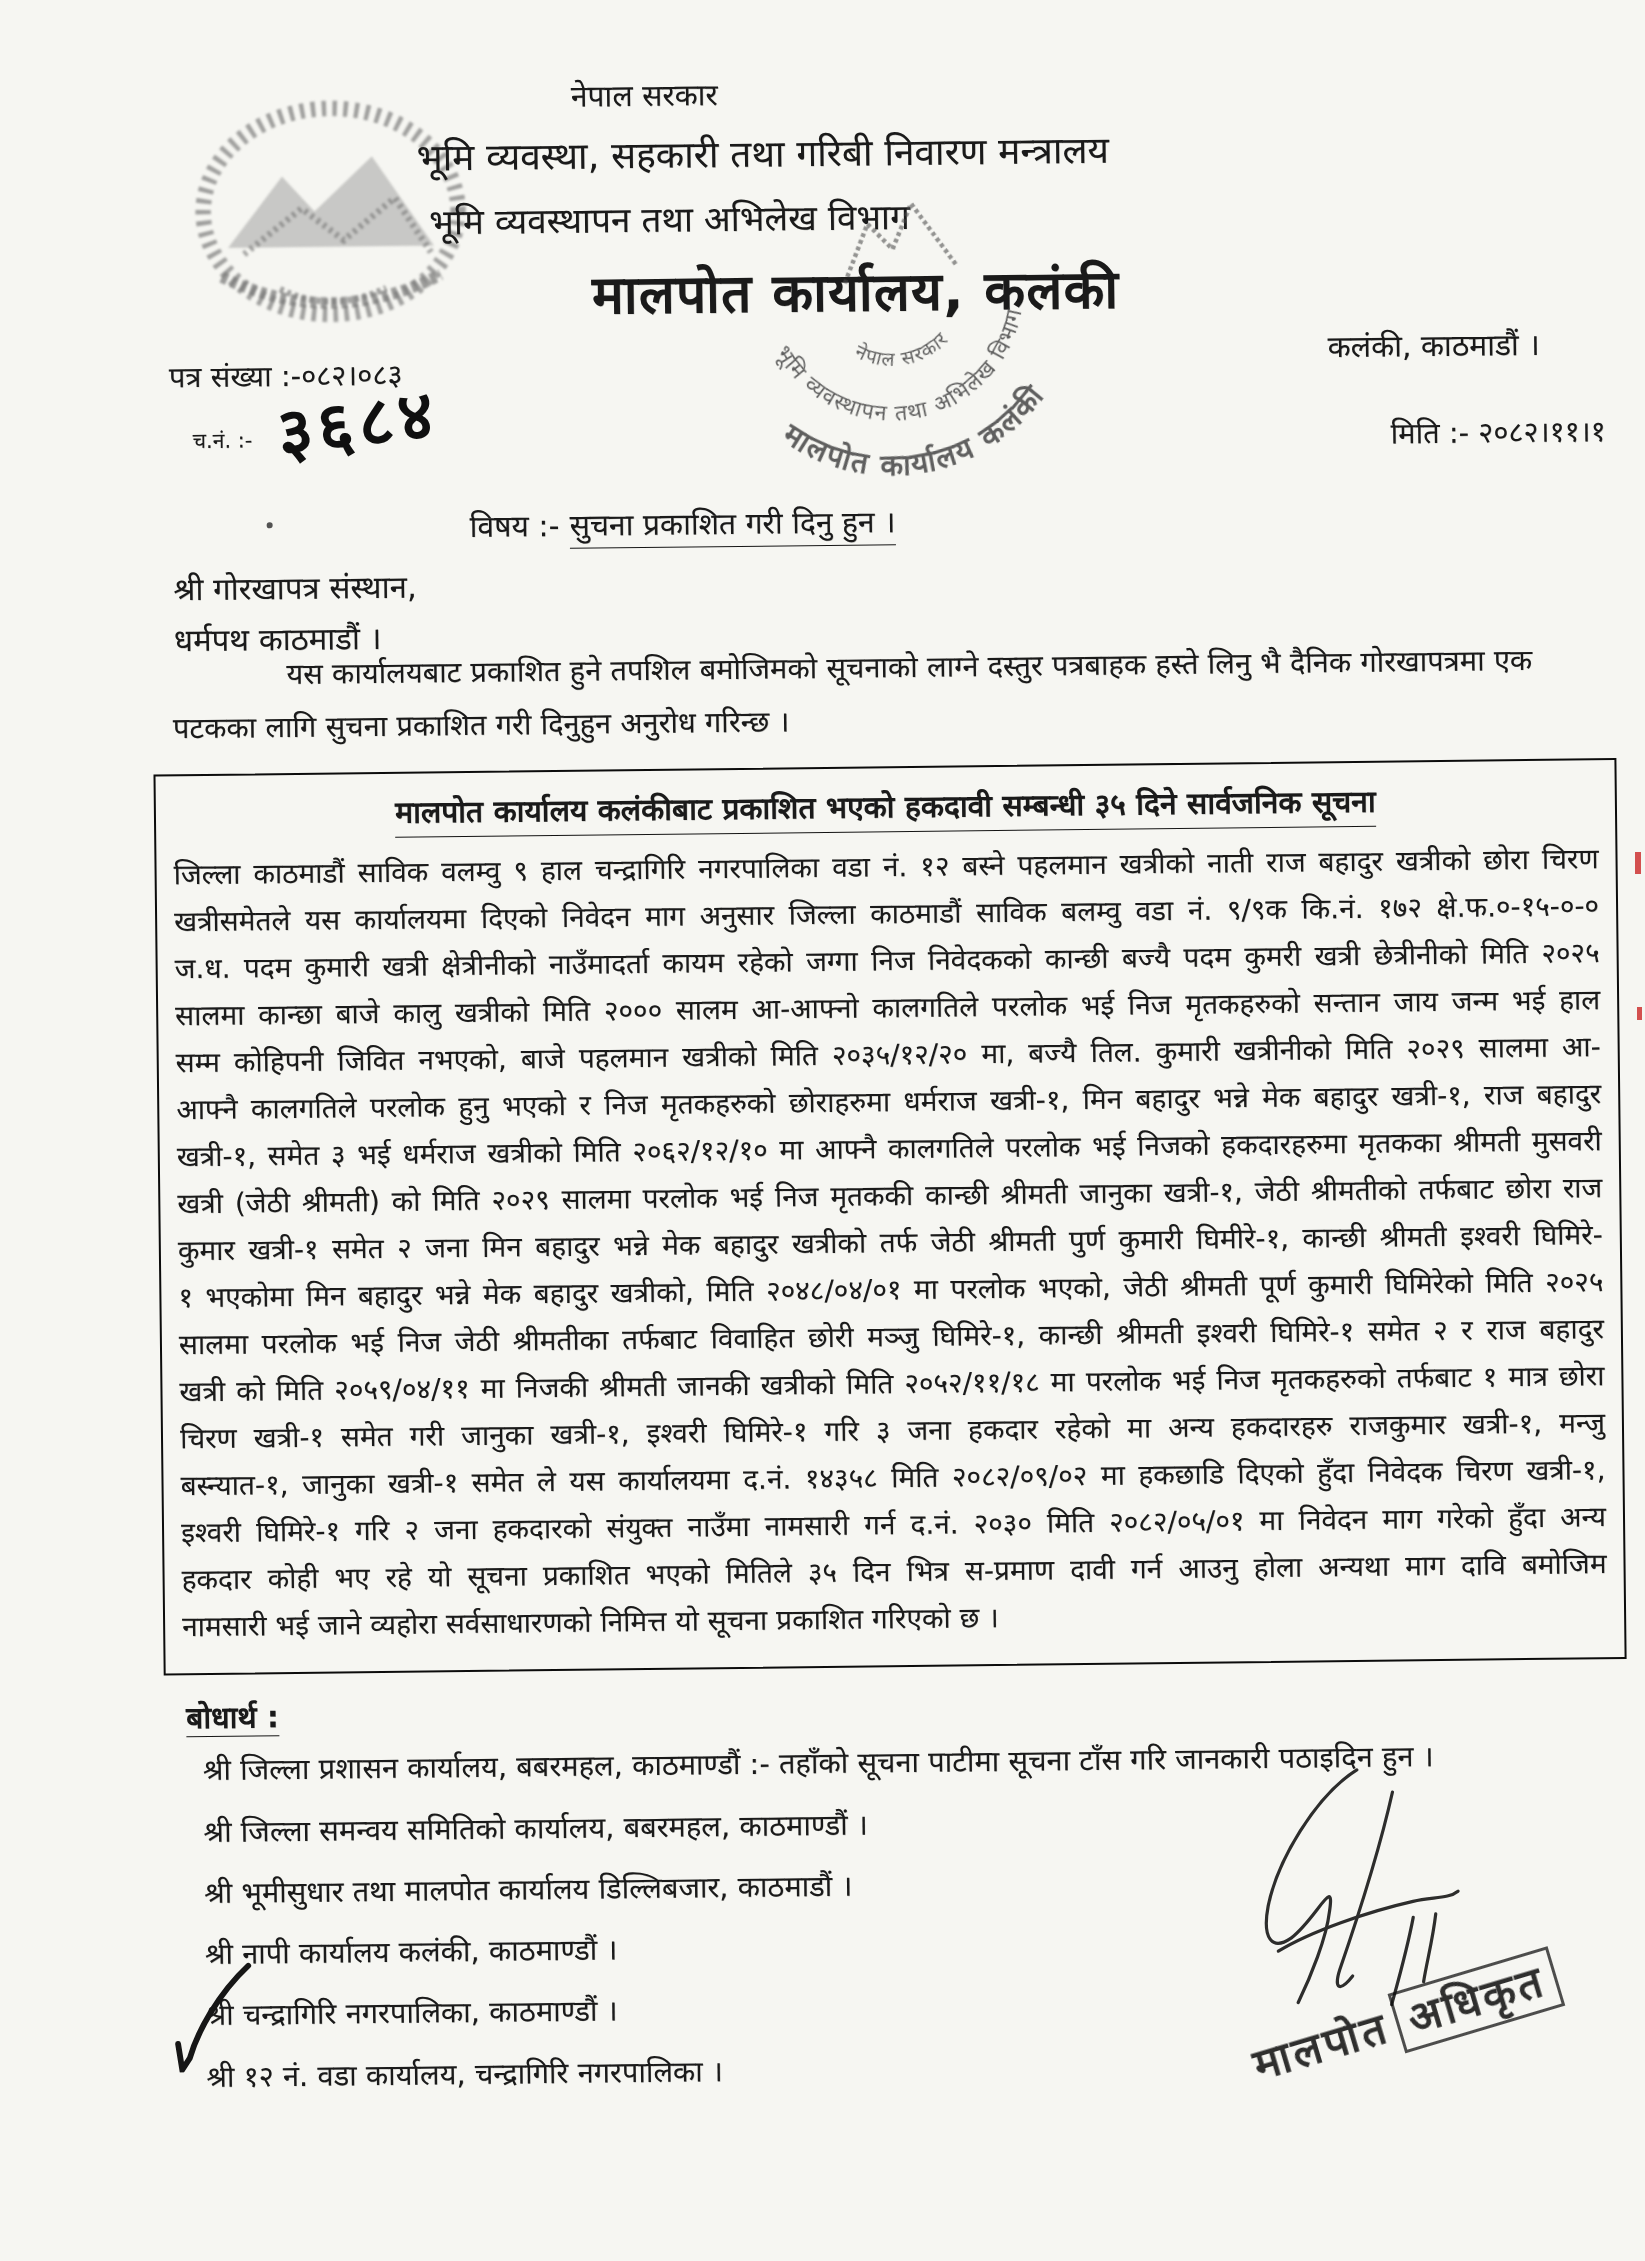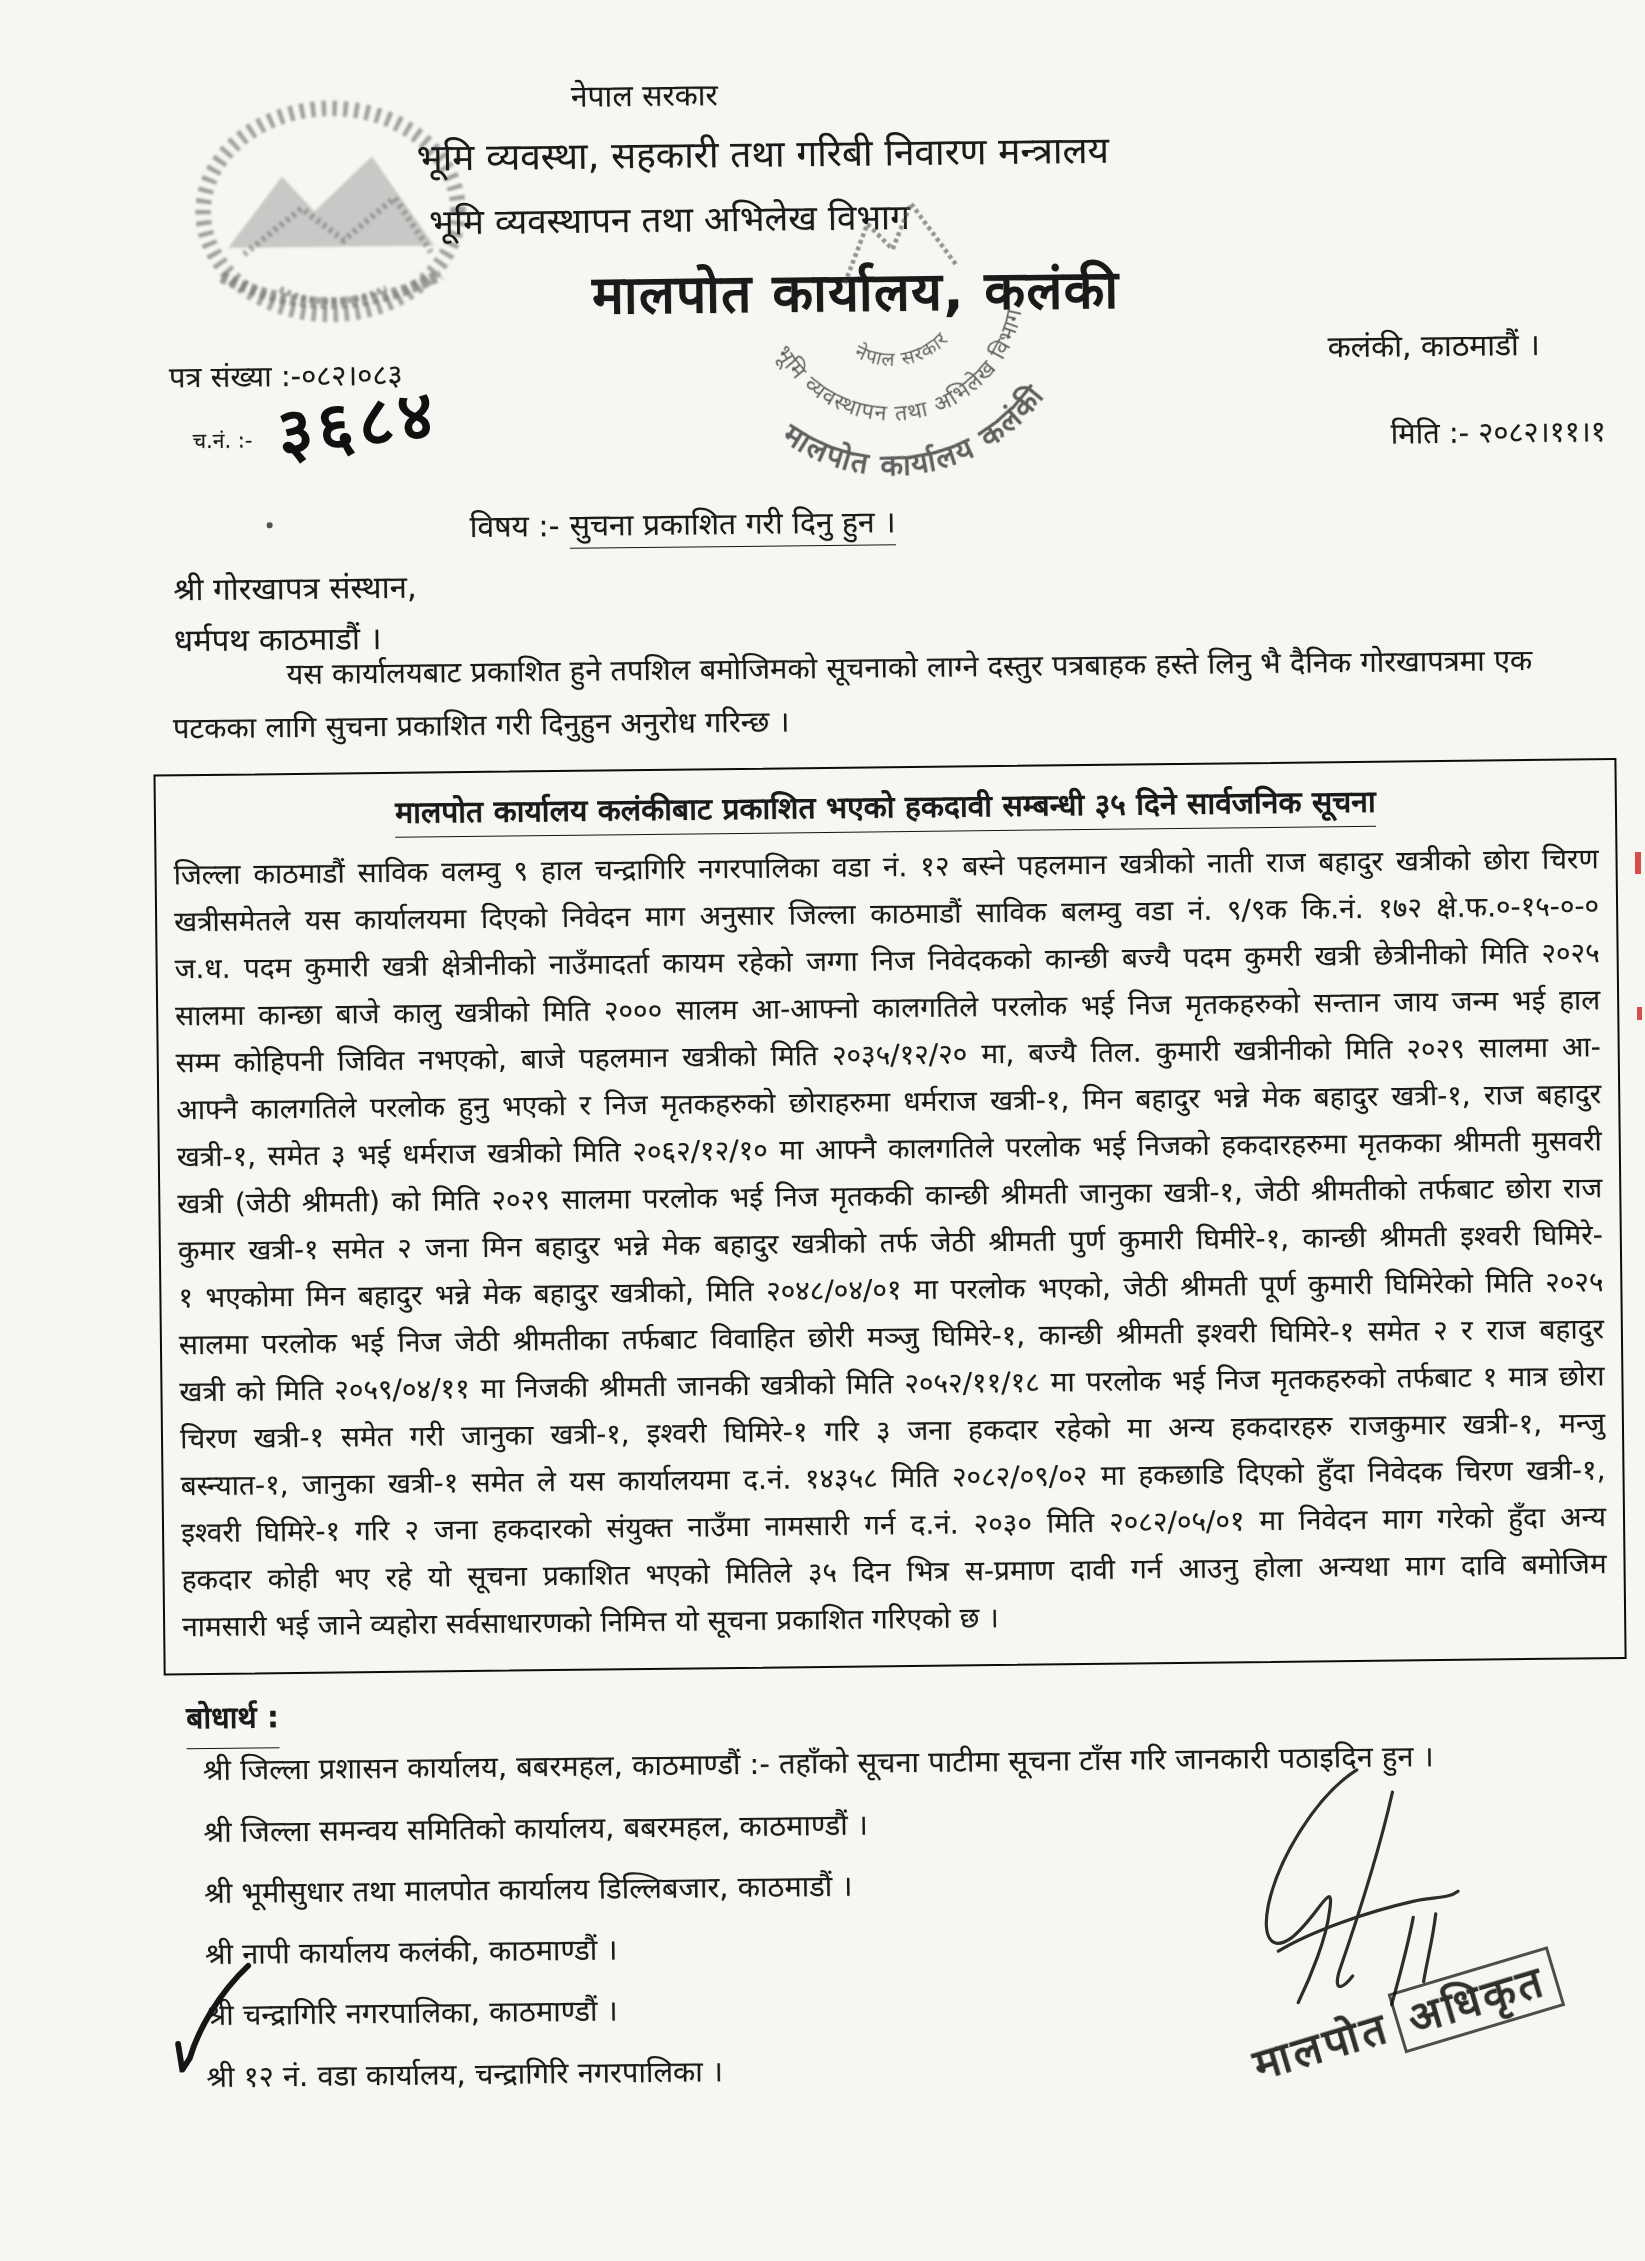--- a/index.html
+++ b/index.html
@@ -42,21 +42,21 @@
     display:inline-block;font-size:30px;font-weight:bold;
     border-bottom:1.9px solid #141414;padding-bottom:5.2px;
   }
   .notice-lines{position:absolute;left:17px;right:17px;top:75px;}
   .nline{
     height:47px;line-height:47px;font-size:28px;
     text-align:justify;text-align-last:justify;overflow:visible;
   }
   .nline.last{text-align-last:left;}
   .cc-heading{left:177px;top:1689px;font-size:30px;font-weight:bold;}
-  .cc-heading span{border-bottom:1.9px solid #161616;padding-bottom:13px;}
+  .cc-heading span{border-bottom:1.9px solid #161616;padding-bottom:1px;}
   .cc-item{font-size:29px;}
   .cc-0{left:193px;top:1742px;}
   .cc-1{left:193px;top:1804px;}
   .cc-2{left:193px;top:1865px;}
   .cc-3{left:193px;top:1926px;}
   .cc-4{left:193px;top:1987px;}
   .cc-5{left:193px;top:2049px;}
   .emblem{position:absolute;left:190px;top:90px;width:297px;height:251px;opacity:.78;filter:blur(0.8px);}
   .round-stamp{position:absolute;left:683px;top:153px;width:451px;height:400px;transform:rotate(-9deg);opacity:.82;filter:blur(0.5px);}
   .signature{position:absolute;left:1189px;top:1763px;width:303px;height:277px;opacity:.92;}

